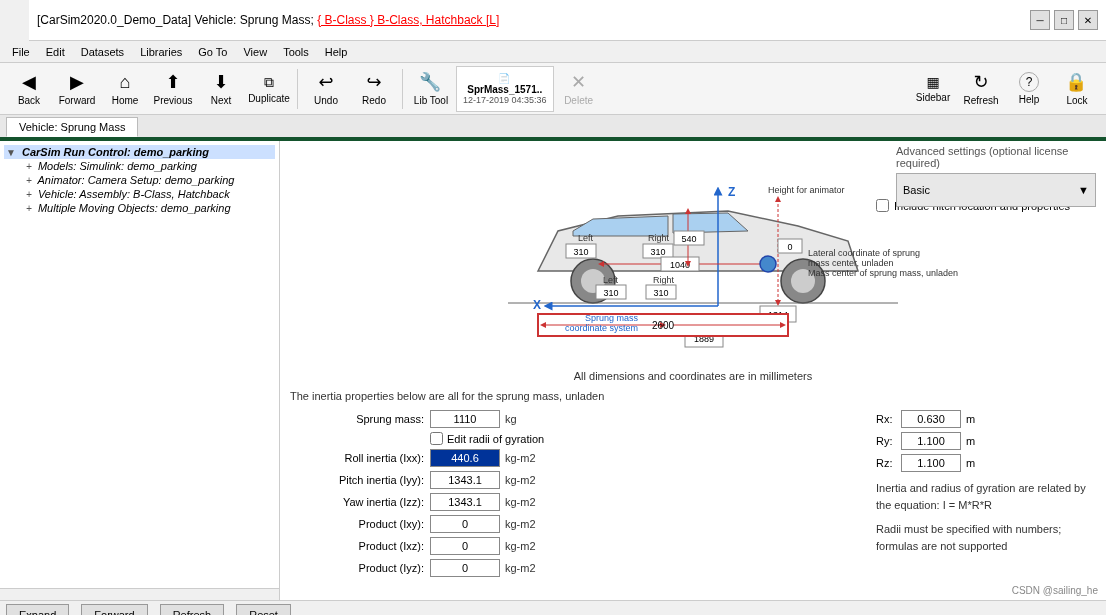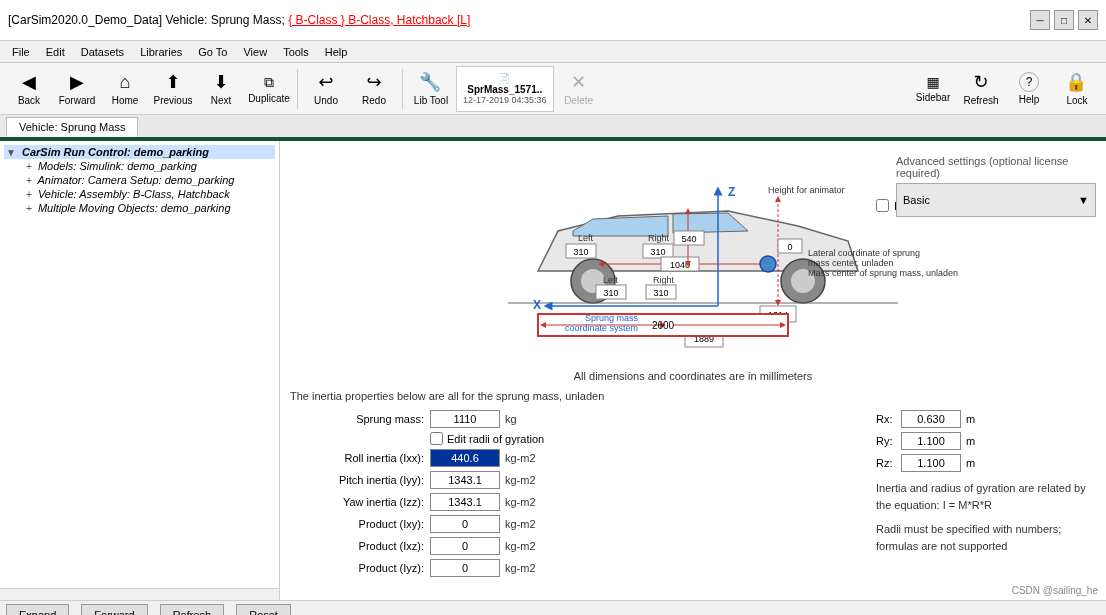--- a/index.html
+++ b/index.html
@@ -6,20 +6,21 @@
     body { font-family: 'Segoe UI', Arial, sans-serif; font-size: 11px; background: #f0f0f0; width: 1106px; height: 615px; overflow: hidden; }
     
     
     .title-bar {
       background: #fff;
       border-bottom: 1px solid #ccc;
       padding: 20px 8px;
       display: flex;
       align-items: center;
       height: 40px;
+      margin-left: 29px;
     }
     .title-bar-text {
       font-size: 12px;
       color: #000;
     }
     .title-bar-text span.highlight {
       color: red;
       text-decoration: underline;
     }
     .title-bar-controls {
@@ -183,21 +184,21 @@
       font-size: 11px;
       padding: 0 3px;
       text-align: center;
     }
     .inertia-unit { padding-left: 5px; }
 
     
     .adv-settings {
       position: absolute;
       right: 10px;
-      top: 14px;
+      top: 4px;
       width: 200px;
     }
     .adv-settings-label {
       font-size: 11px;
       color: #555;
       margin-bottom: 4px;
     }
     .adv-dropdown {
       display: flex;
       align-items: center;

